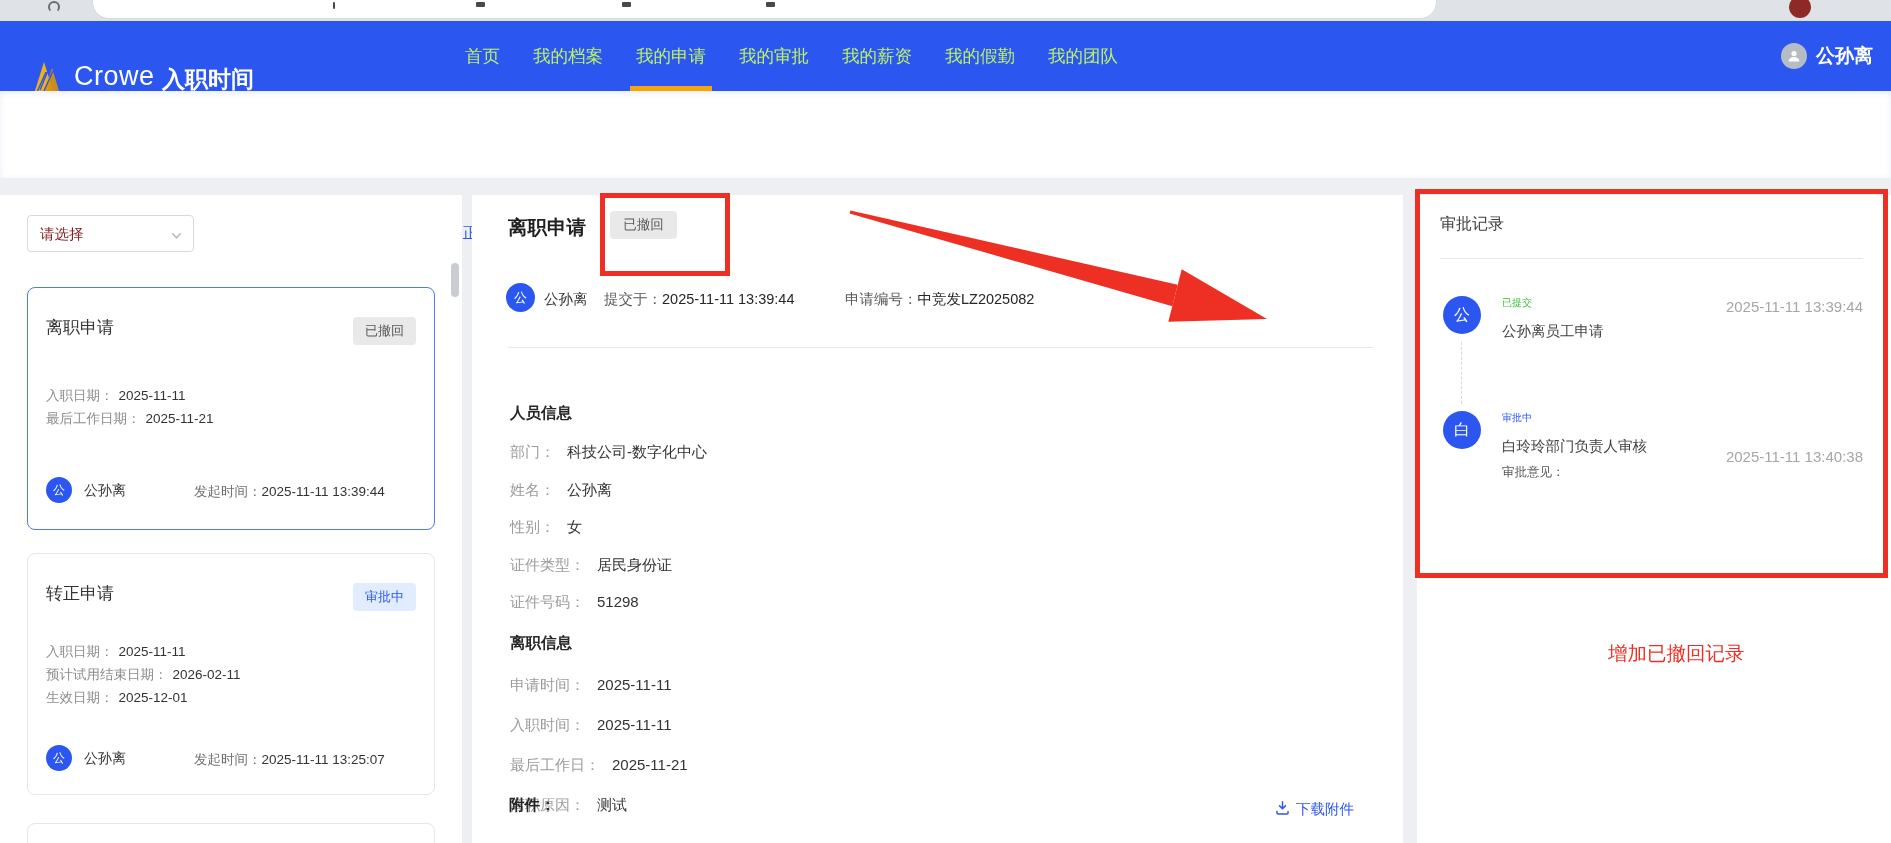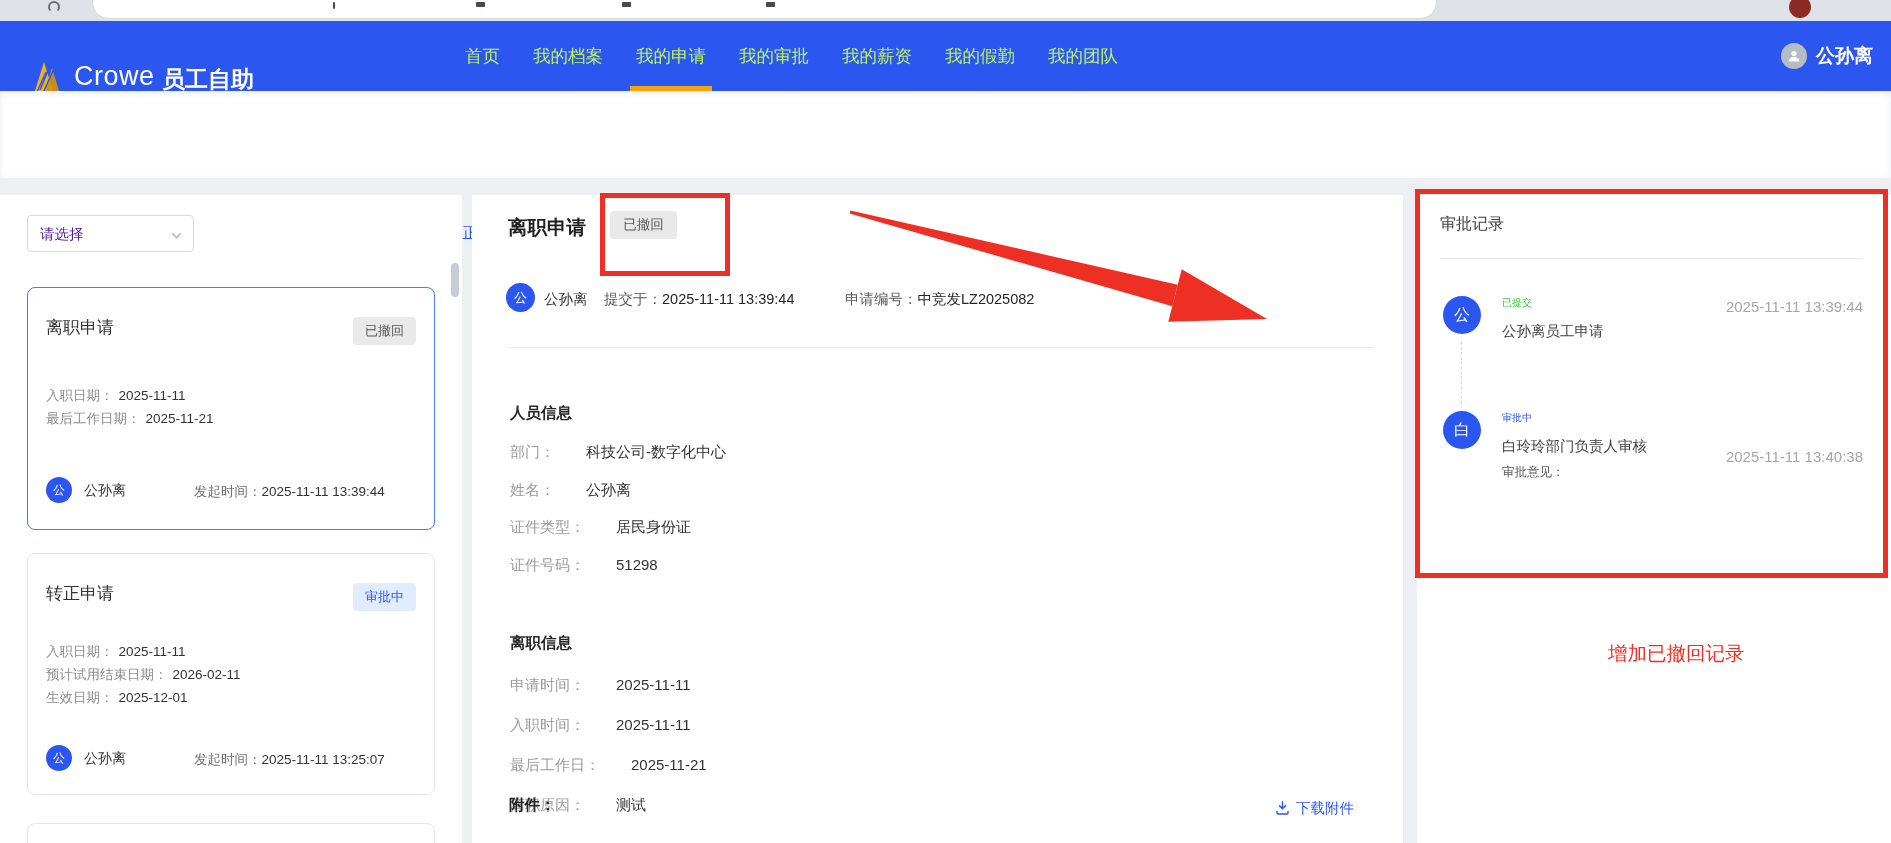--- a/index.html
+++ b/index.html
@@ -37,21 +37,21 @@
 
   
   .panel{position:absolute;top:195px;bottom:0;background:#fff;}
   .p-side{left:0;width:462px;}
   .p-main{left:472px;width:931px;}
   .p-right{left:1417px;width:474px;}
   .scroll-thumb{position:absolute;left:451px;top:263px;width:8px;height:34px;border-radius:4px;background:#c9cdd3;}
 
   
   .select{position:absolute;left:27px;top:215px;width:167px;height:37px;border:1px solid #d9d9d9;border-radius:4px;background:#fff;cursor:pointer;}
-  .select .ph{position:absolute;left:12px;top:0;line-height:36px;font-size:14.5px;color:#4c1d95;}
+  .select .ph{position:absolute;left:12px;top:0;line-height:36px;font-size:14.5px;color:#7f1d1d;}
   .select .chev{position:absolute;right:10px;top:12px;}
   .card{position:absolute;left:27px;width:408px;background:#fff;border-radius:8px;cursor:pointer;}
   .card.sel{border:1.5px solid #4f7bf3;}
   .card.nrm{border:1px solid #e3e6ec;}
   .c-title{position:absolute;left:18px;top:28px;font-size:17px;color:#333;}
   .c-badge{position:absolute;right:18px;top:29px;padding:5px 12px;border-radius:4px;font-size:13px;}
   .badge-gray{background:#e9e9e9;color:#595959;}
   .badge-blue{background:#e1ecff;color:#2b57f0;}
   .c-fields{position:absolute;left:18px;font-size:13.5px;}
   .c-fields .row{line-height:23px;white-space:nowrap;}
@@ -69,23 +69,23 @@
   .m-ava{position:absolute;left:506px;top:283px;width:29px;height:29px;border-radius:50%;background:#2b57f0;color:#fff;font-size:13px;display:flex;align-items:center;justify-content:center;}
   .m-name{position:absolute;left:544px;top:290px;font-size:14.5px;color:#333;}
   .m-meta{position:absolute;top:290px;font-size:14.5px;white-space:nowrap;}
   .m-meta .lb{color:#595959;}
   .m-meta .vl{color:#262626;}
   .m-divider{position:absolute;left:508px;top:347px;width:866px;height:1px;background:#e8e8e8;}
   .sect{position:absolute;left:510px;}
   .s-head{font-size:15.5px;font-weight:bold;color:#262626;margin-top:48px;}
   .f-row{font-size:15px;white-space:nowrap;}
   .f-row .lb{color:#9b9b9b;}
-  .f-row .vl{color:#333;margin-left:31px;}
+  .f-row .vl{color:#333;margin-left:12px;}
   .attach-lb{position:absolute;left:509px;top:795px;font-size:15.5px;font-weight:bold;color:#262626;}
-  .download{position:absolute;left:1274px;top:799px;display:flex;gap:5px;color:#2b57f0;font-size:14.5px;cursor:pointer;}
+  .download{position:absolute;left:1274px;top:799px;display:flex;align-items:center;gap:5px;color:#2b57f0;font-size:14.5px;cursor:pointer;}
 
   
   .a-title{position:absolute;left:1440px;top:214px;font-size:16px;color:#404040;}
   .a-divider{position:absolute;left:1440px;top:258px;width:423px;height:1px;background:#e8e8e8;}
   .a-ava{position:absolute;left:1443px;width:38px;height:38px;border-radius:50%;background:#2b57f0;color:#fff;font-size:16px;display:flex;align-items:center;justify-content:center;}
   .a-status{position:absolute;left:1502px;font-size:10px;font-weight:bold;}
   .st-green{color:#3cc23c;font-weight:normal;}
   .st-blue{color:#2b57f0;font-weight:normal;}
   .a-time{position:absolute;left:1600px;width:263px;text-align:right;font-size:15px;color:#a6a6a6;}
   .a-desc{position:absolute;left:1502px;font-size:14.5px;color:#404040;}
@@ -114,21 +114,21 @@
 
   <div class="header">
     <span class="logo">
       <svg width="36" height="34" viewBox="0 0 36 34">
         <polygon points="14,2 24,34 4,34" fill="#f2b019"></polygon>
         <polygon points="22,8 30,34 14,34" fill="#d89408" opacity="0.9"></polygon>
         <path d="M10 30 L20 6 M7 32 L16 12 M13 33 L23 11" stroke="#2b57f0" stroke-width="1.4" fill="none"></path>
       </svg>
     </span>
     <span class="brand">Crowe</span>
-    <span class="product">员工自助</span>
+    <span class="product">入职时间</span>
     <div class="nav">
       <div class="nav-item">首页</div>
       <div class="nav-item">我的档案</div>
       <div class="nav-item active">我的申请</div>
       <div class="nav-item">我的审批</div>
       <div class="nav-item">我的薪资</div>
       <div class="nav-item">我的假勤</div>
       <div class="nav-item">我的团队</div>
     </div>
     <div class="hdr-user">
@@ -269,20 +269,21 @@
   <span class="m-ava">公</span>
   <span class="m-name">公孙离</span>
   <span class="m-meta" style="left:604px;"><span class="lb">提交于：</span><span class="vl">2025-11-11 13:39:44</span></span>
   <span class="m-meta" style="left:845px;"><span class="lb">申请编号：</span><span class="vl">中竞发LZ2025082</span></span>
   <div class="m-divider"></div>
 
   <div class="sect" style="top:355px;">
     <div class="s-head" style="margin-bottom:9px;">人员信息</div>
     <div class="f-row" style="line-height:37.5px;"><span class="lb">部门：</span><span class="vl">科技公司-数字化中心</span></div>
     <div class="f-row" style="line-height:37.5px;"><span class="lb">姓名：</span><span class="vl">公孙离</span></div>
+    <div class="f-row" style="line-height:37.5px;"><span class="lb">性别：</span><span class="vl">女</span></div>
     <div class="f-row" style="line-height:37.5px;"><span class="lb">证件类型：</span><span class="vl">居民身份证</span></div>
     <div class="f-row" style="line-height:37.5px;"><span class="lb">证件号码：</span><span class="vl">51298</span></div>
   </div>
 
   <div class="sect" style="top:585px;">
     <div class="s-head" style="margin-bottom:11px;">离职信息</div>
     <div class="f-row" style="line-height:40px;"><span class="lb">申请时间：</span><span class="vl">2025-11-11</span></div>
     <div class="f-row" style="line-height:40px;"><span class="lb">入职时间：</span><span class="vl">2025-11-11</span></div>
     <div class="f-row" style="line-height:40px;"><span class="lb">最后工作日：</span><span class="vl">2025-11-21</span></div>
     <div class="f-row" style="line-height:40px;"><span class="lb">离职原因：</span><span class="vl">测试</span></div>

